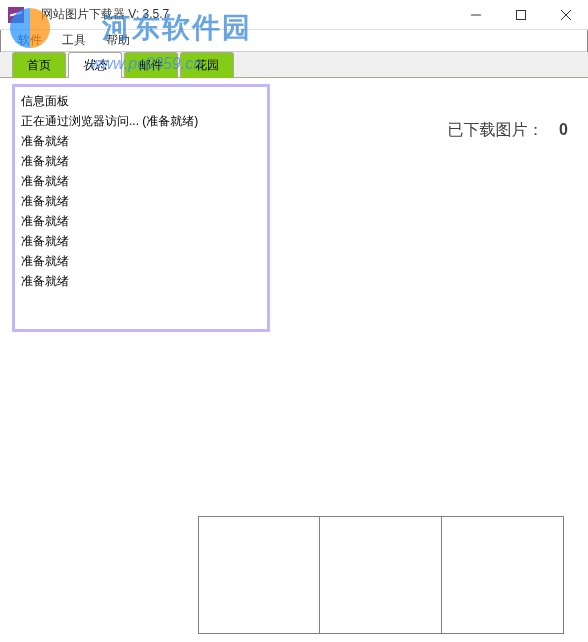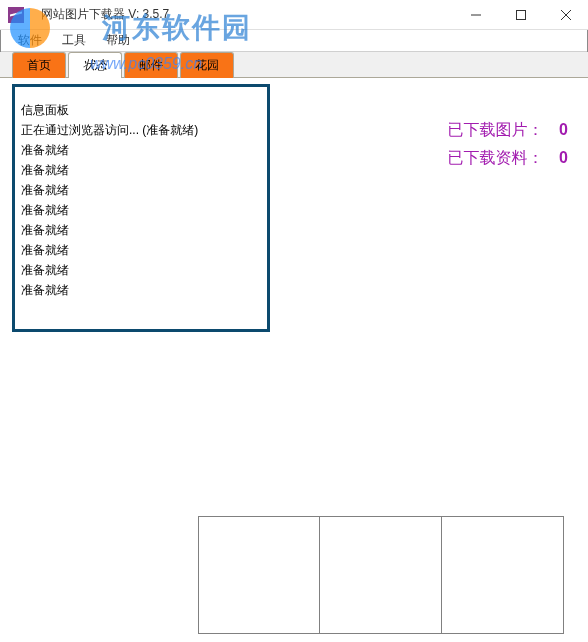--- a/index.html
+++ b/index.html
@@ -119,21 +119,21 @@
       display: flex;
       align-items: flex-end;
       padding-left: 12px;
       border-bottom: 1px solid #aca899;
       position: relative;
     }
     .tab {
       padding: 4px 14px;
       border: 1px solid #aca899;
       border-bottom: none;
-      background: #f97316;
+      background: #84cc16;
       margin-right: 2px;
       border-radius: 3px 3px 0 0;
       cursor: pointer;
       position: relative;
       top: 1px;
       font-size: 12px;
     }
     .tab.active {
       background: #fff;
       z-index: 2;
@@ -143,40 +143,40 @@
       position: relative;
       height: calc(642px - 30px - 22px - 26px);
       background: #fff;
     }
     .info-panel {
       position: absolute;
       left: 12px;
       top: 6px;
       width: 258px;
       height: 248px;
-      border: 3px solid #0c4a6e;
-      background: #fff;
-      padding: 13px 6px;
+      border: 3px solid #c4b5fd;
+      background: #fff;
+      padding: 4px 6px;
     }
     .info-line {
       color: #000;
       line-height: 20px;
       font-size: 12px;
       white-space: nowrap;
       overflow: hidden;
     }
     .stats {
       position: absolute;
       right: 20px;
       top: 38px;
       text-align: right;
     }
     .stat-row {
       font-size: 16px;
-      color: #a21caf;
+      color: #404040;
       line-height: 28px;
       white-space: nowrap;
     }
     .stat-value {
       display: inline-block;
       min-width: 20px;
       text-align: right;
       font-weight: bold;
     }
     .thumbs {
@@ -255,24 +255,20 @@
     <div class="info-line">准备就绪</div>
     <div class="info-line">准备就绪</div>
     <div class="info-line">准备就绪</div>
   </div>
 
   <div class="stats">
     <div class="stat-row">
       <span>已下载图片：</span>
       <span class="stat-value">0</span>
     </div>
-    <div class="stat-row">
-      <span>已下载资料：</span>
-      <span class="stat-value">0</span>
-    </div>
   </div>
 
   <div class="thumbs">
     <div class="thumb"></div>
     <div class="thumb"></div>
     <div class="thumb"></div>
   </div>
 </div>
 
 <div class="watermark">

